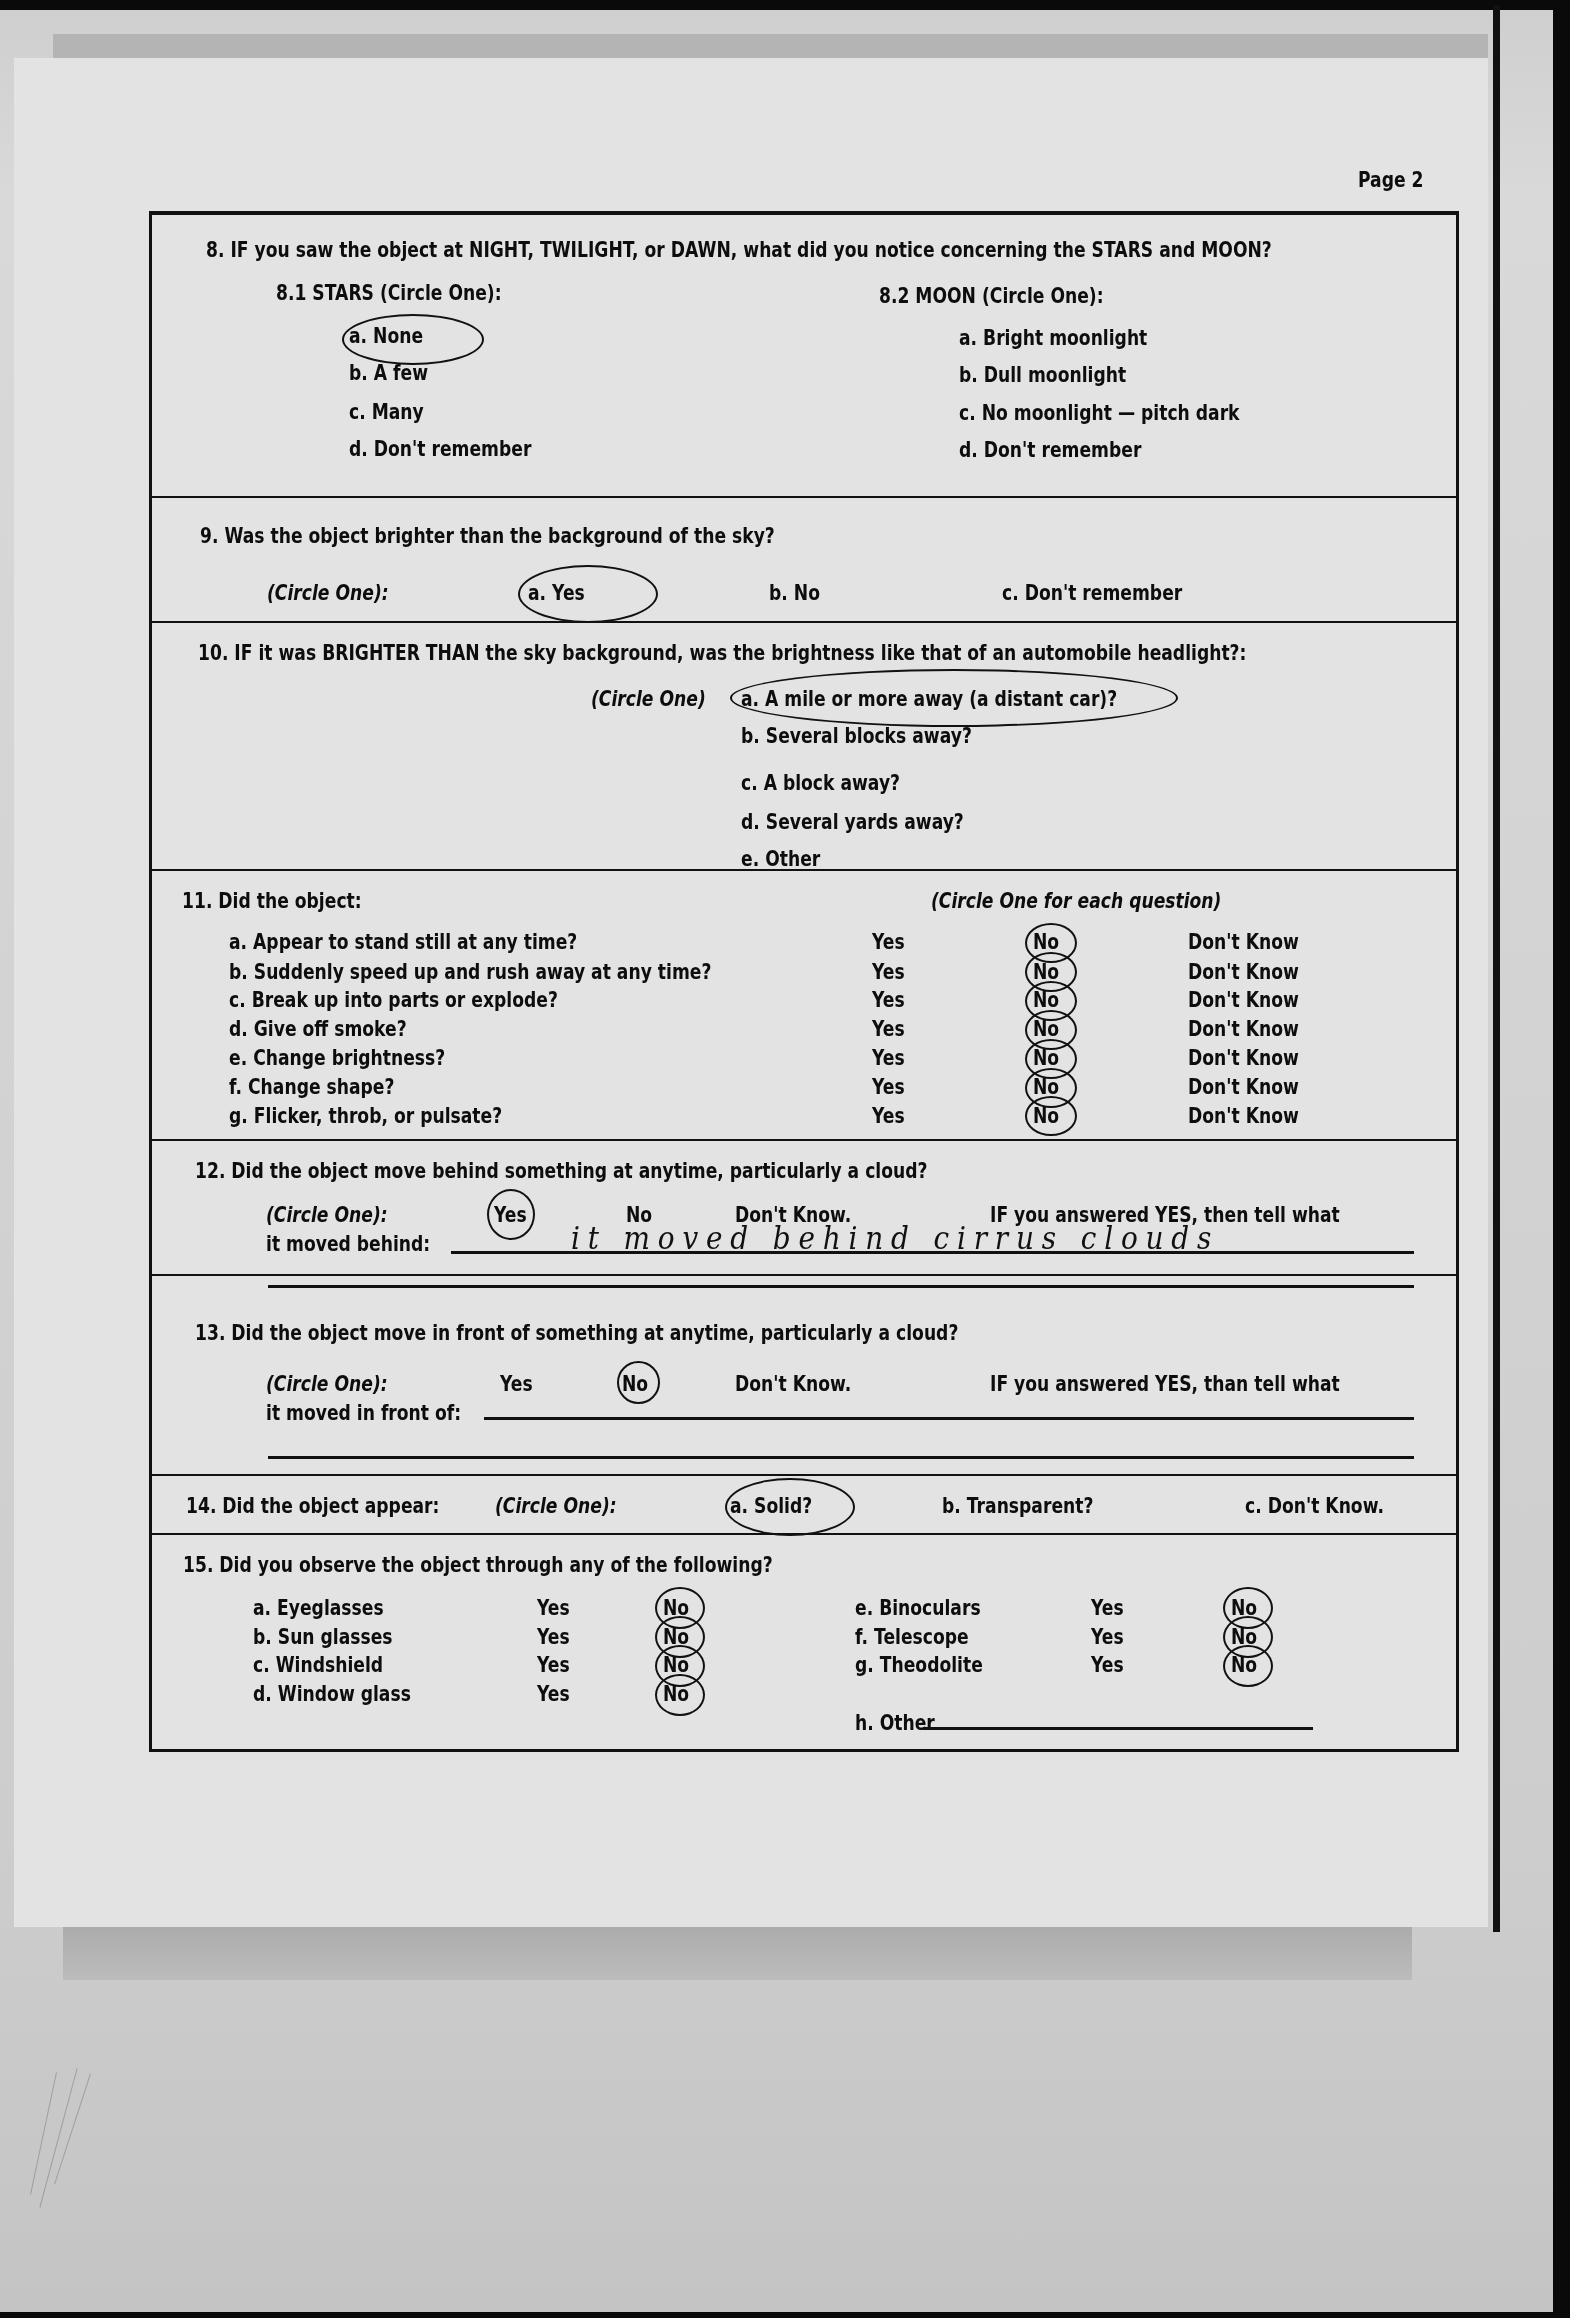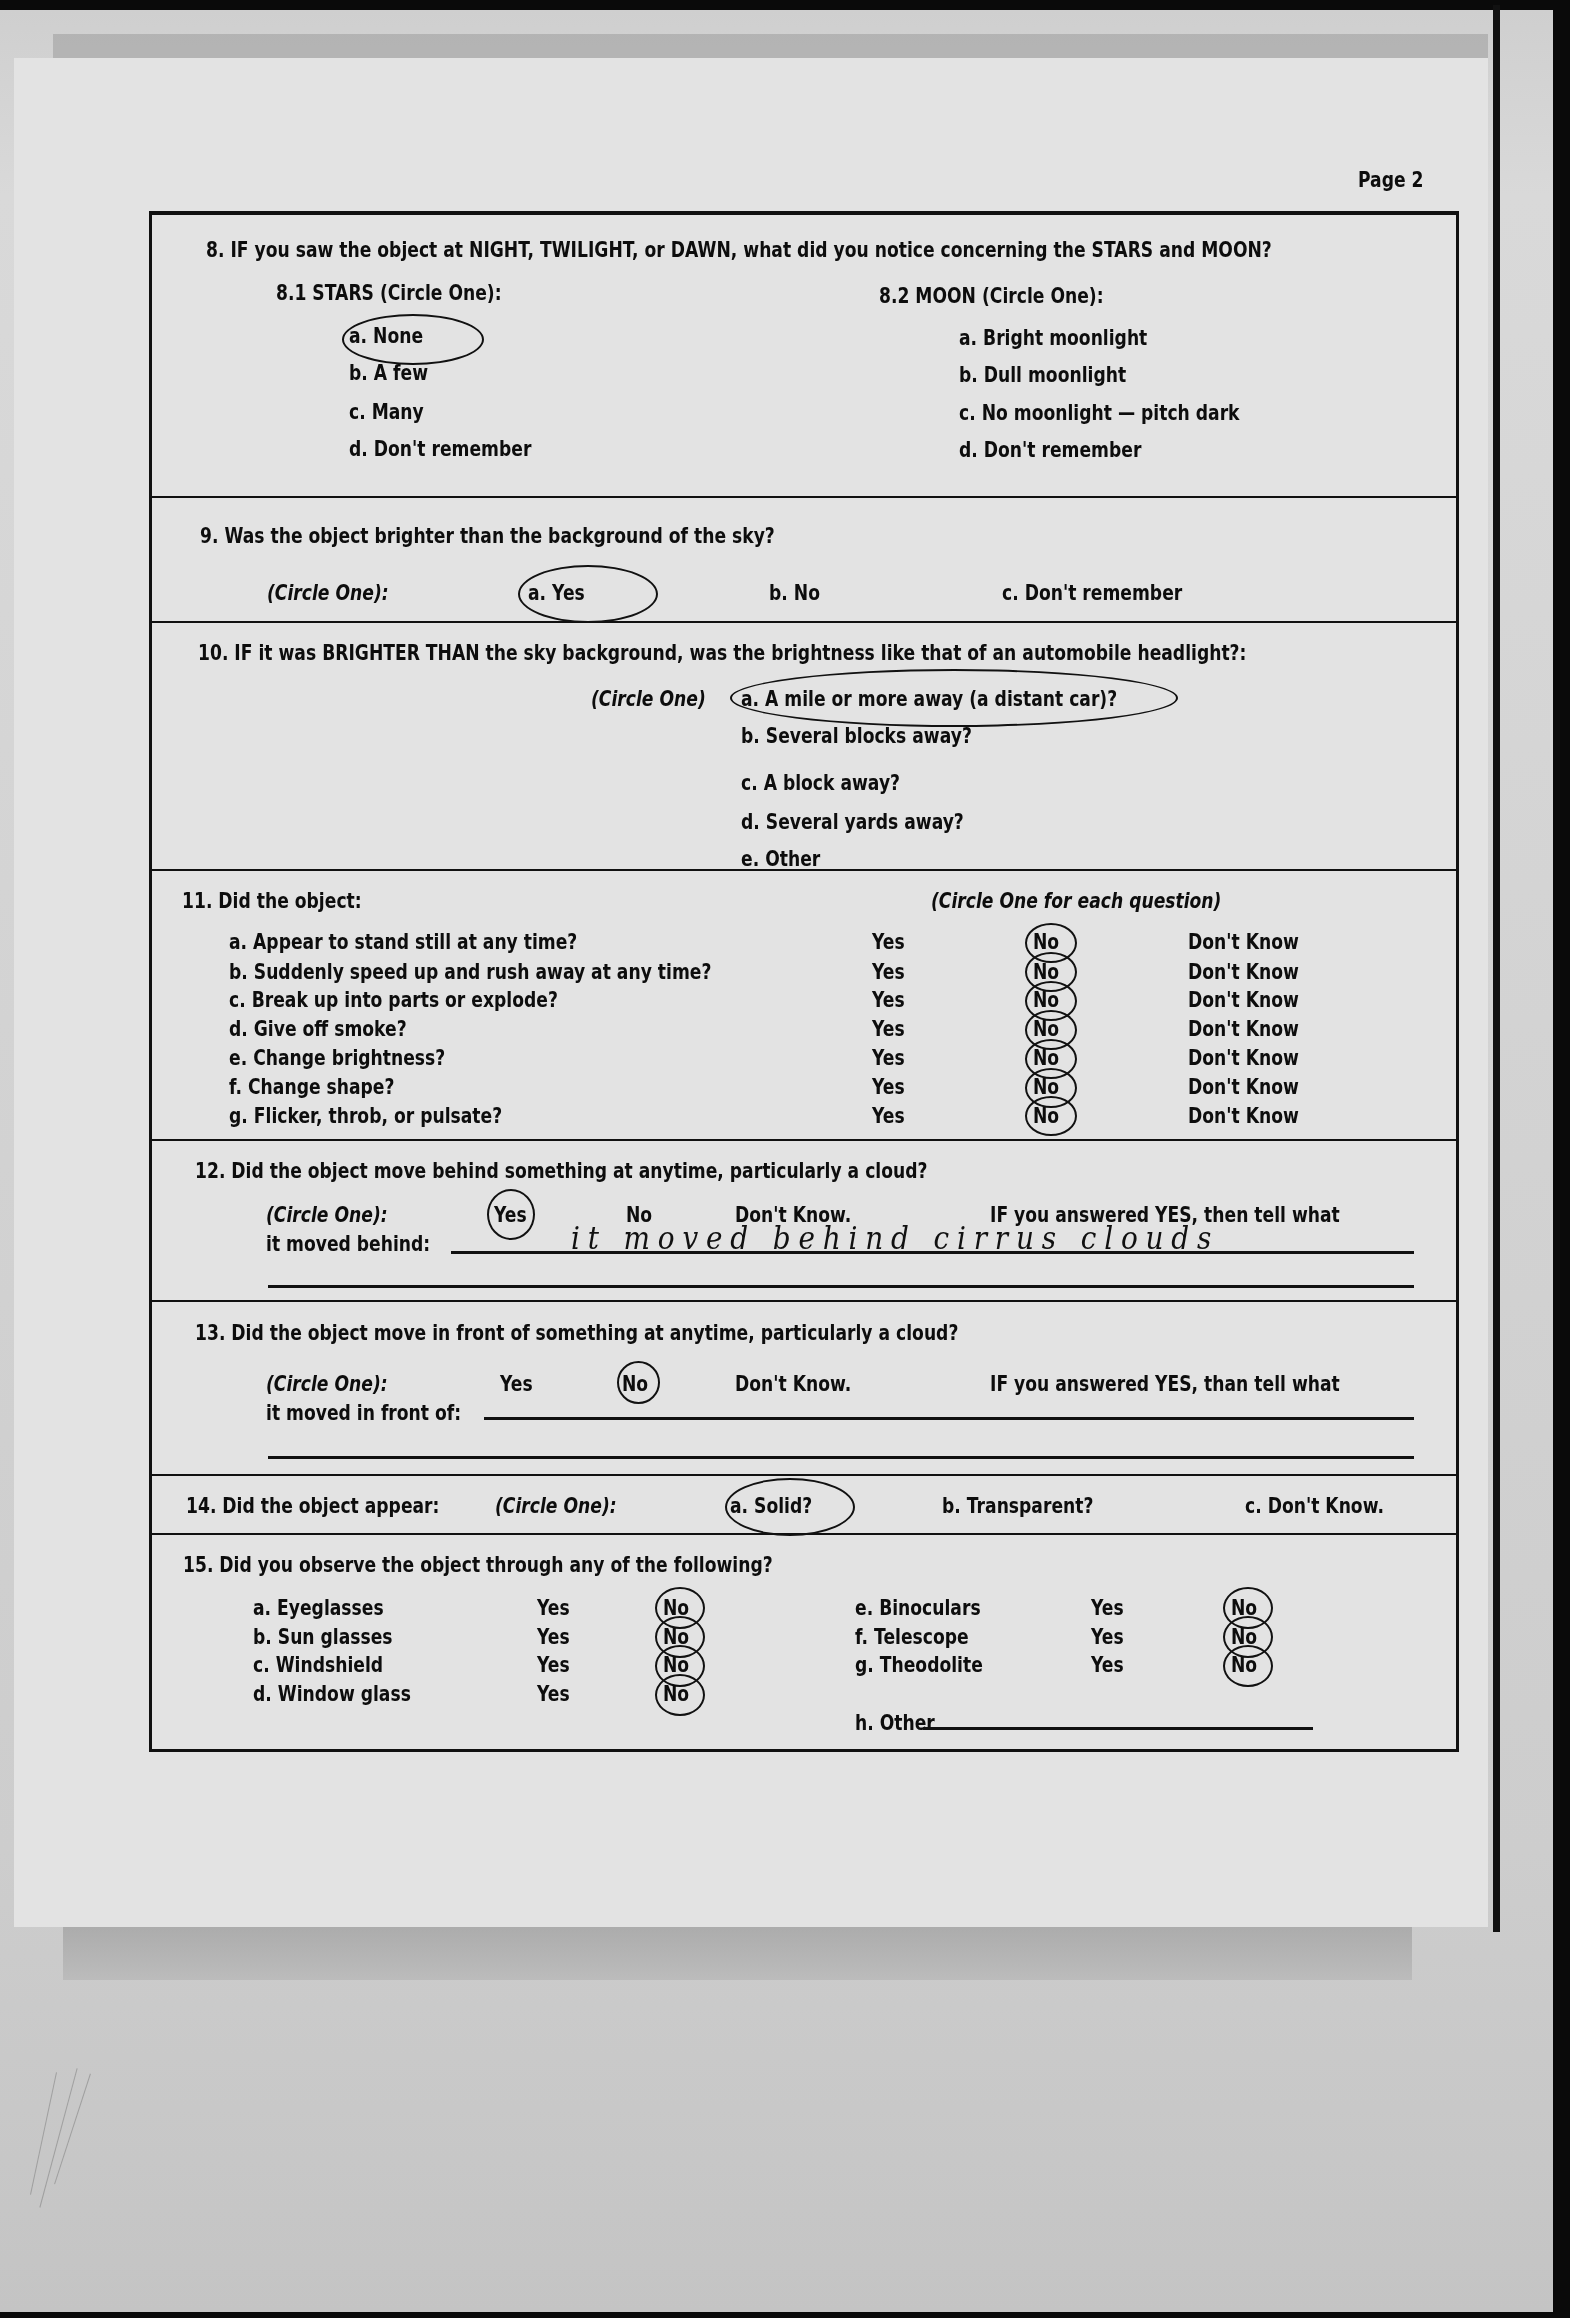--- a/index.html
+++ b/index.html
@@ -158,21 +158,21 @@
         <div class="circle" style="left: 873px; top: 197px; width: 52px; height: 40px;"></div>
         <div class="t" style="left: 1036px; top: 205px;">Don't Know</div>
         <div class="t" style="left: 77px; top: 234px;">g.  Flicker, throb, or pulsate?</div>
         <div class="t" style="left: 720px; top: 234px;">Yes</div>
         <div class="t" style="left: 881px; top: 234px;">No</div>
         <div class="circle" style="left: 873px; top: 225px; width: 52px; height: 40px;"></div>
         <div class="t" style="left: 1036px; top: 234px;">Don't Know</div>
       </div>
   </div>
 
-  <div class="section" style="top:926px;height:161px;">
+  <div class="section" style="top:926px;height:135px;">
     <div class="t" style="left:43px;top:19px;">12.  Did the object move behind something at anytime, particularly a cloud?</div>
     <div class="t it" style="left:114px;top:63px;">(Circle One):</div>
     <div class="t" style="left:342px;top:63px;">Yes</div>
     <div class="t" style="left:474px;top:63px;">No</div>
     <div class="t" style="left:583px;top:63px;">Don't Know.</div>
     <div class="t" style="left:838px;top:63px;">IF you answered YES, then tell what</div>
     <div class="circle" style="left:335px;top:48px;width:48px;height:51px;"></div>
     <div class="t" style="left:114px;top:92px;">it moved behind:</div>
     <div class="hand" style="left:419px;top:79px;">it moved behind cirrus clouds</div>
     <div class="rule" style="left:299px;top:110px;width:963px;"></div>

